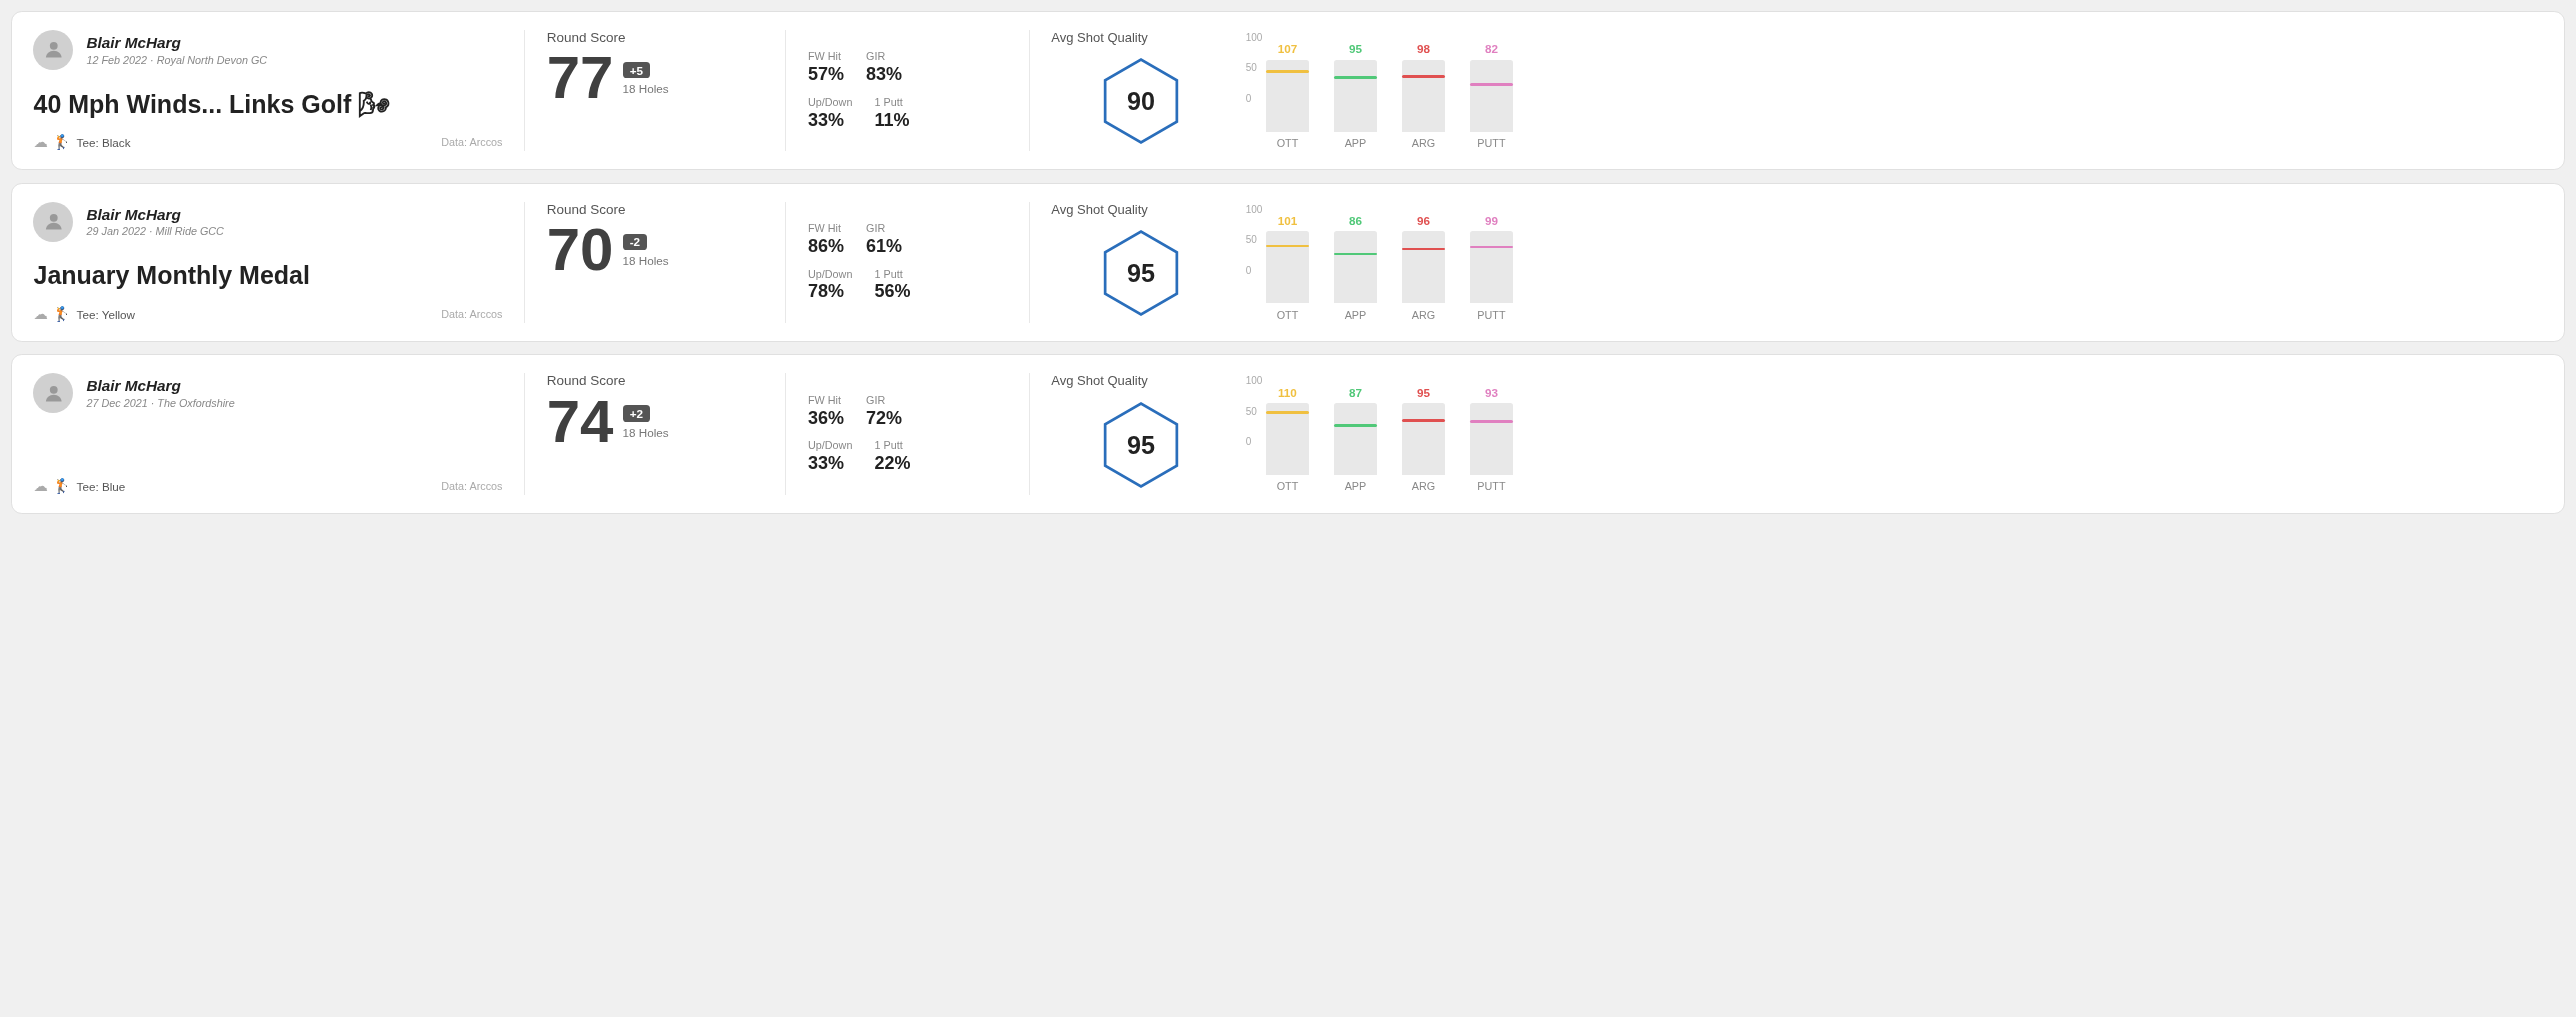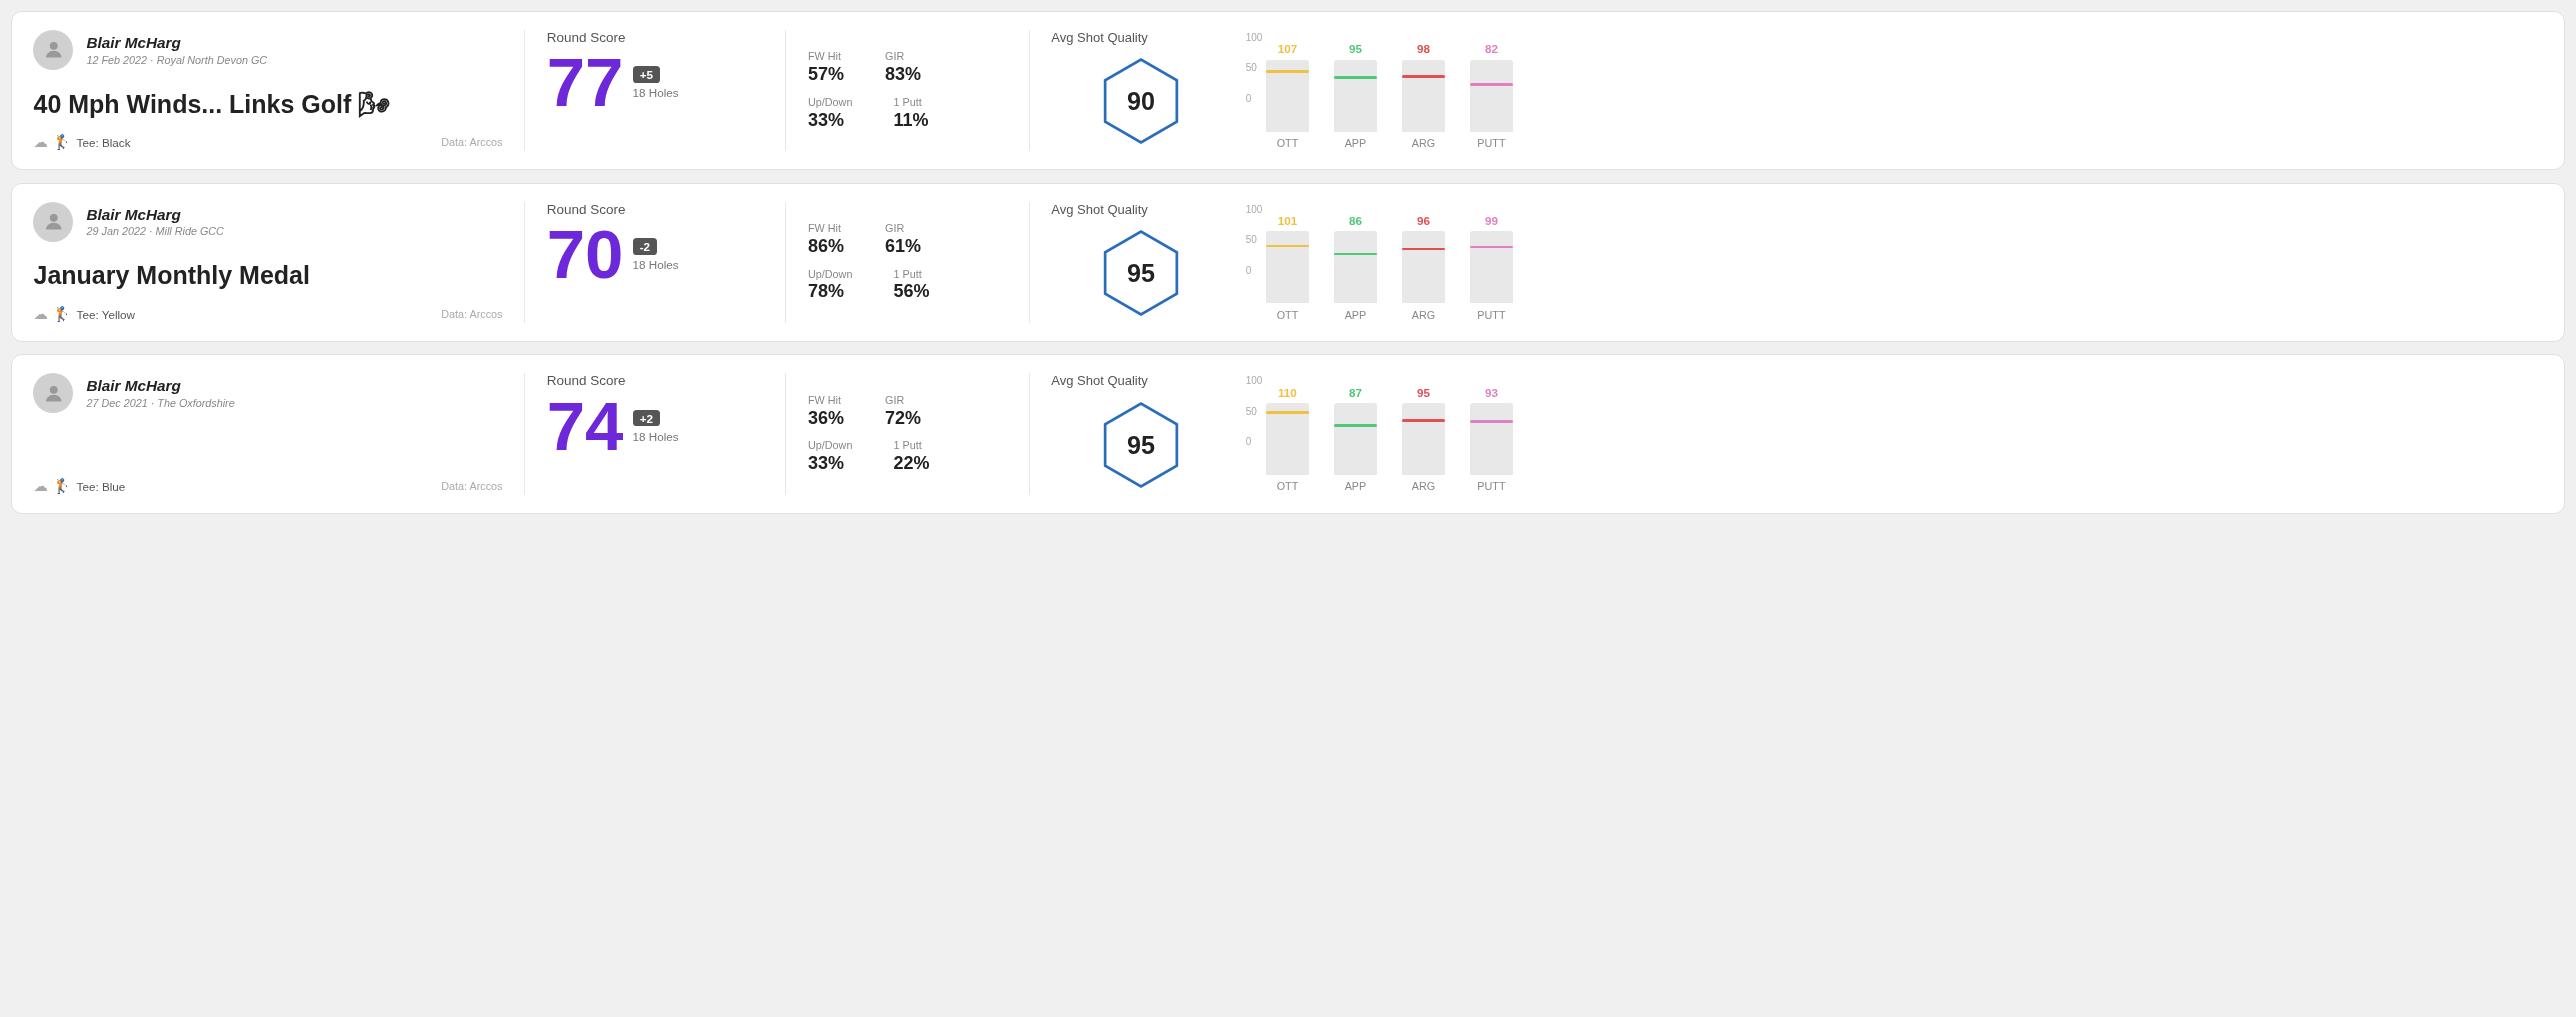--- a/index.html
+++ b/index.html
@@ -97,23 +97,23 @@
       font-size: 13.5px;
       color: #555;
       margin-bottom: 3.6px;
     }
     .score-main {
       display: flex;
       align-items: center;
       gap: 9px;
     }
     .score-number {
-      font-size: 69px;
+      font-size: 60px;
       font-weight: 800;
-      color: #6d28d9;
+      color: #404040;
       line-height: 1;
     }
     .score-badge {
       display: flex;
       flex-direction: column;
       align-items: flex-start;
       gap: 3.6px;
     }
     .badge {
       background: #555;
@@ -130,21 +130,21 @@
     .stats-section {
       width: 199px;
       flex-shrink: 0;
       display: flex;
       flex-direction: column;
       justify-content: center;
       gap: 10.8px;
     }
     .stats-row {
       display: flex;
-      gap: 41px;
+      gap: 22px;
     }
     .stat-item {}
     .stat-name {
       font-size: 10.8px;
       color: #888;
       margin-bottom: 1.8px;
     }
     .stat-value {
       font-size: 18px;
       font-weight: 700;

